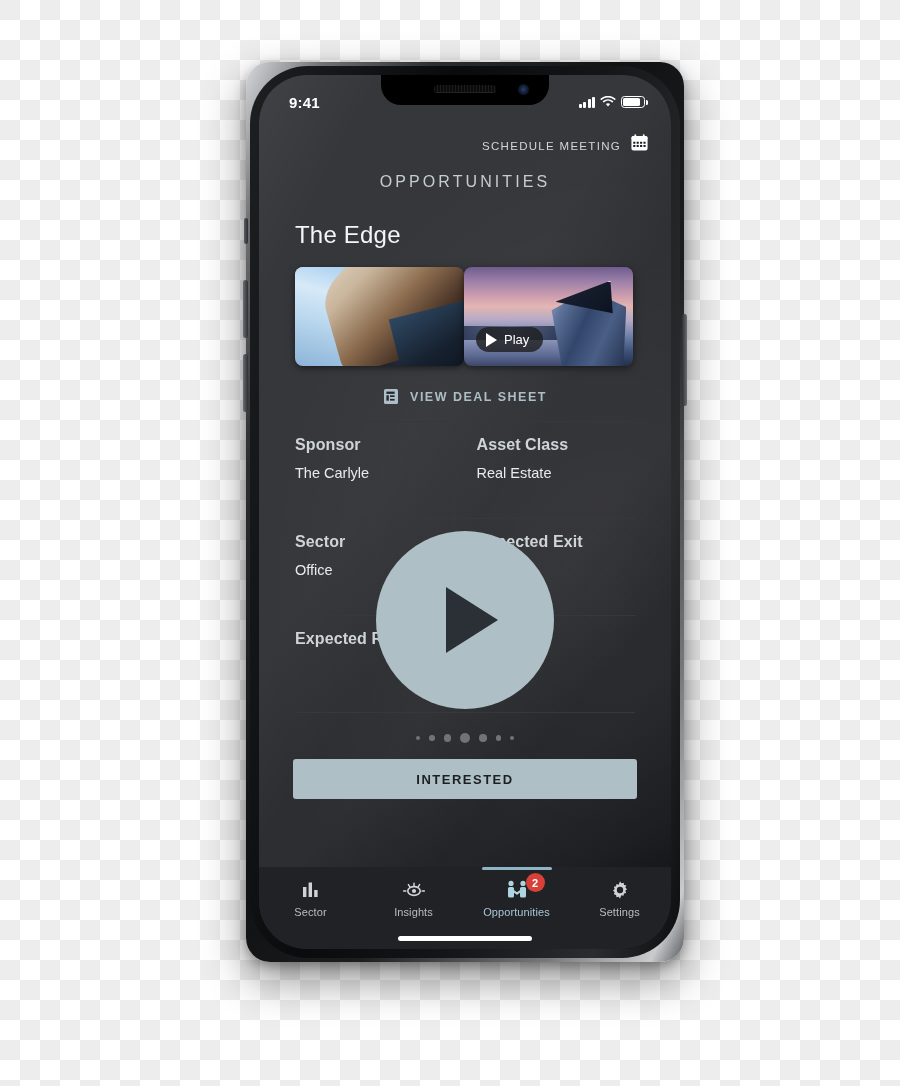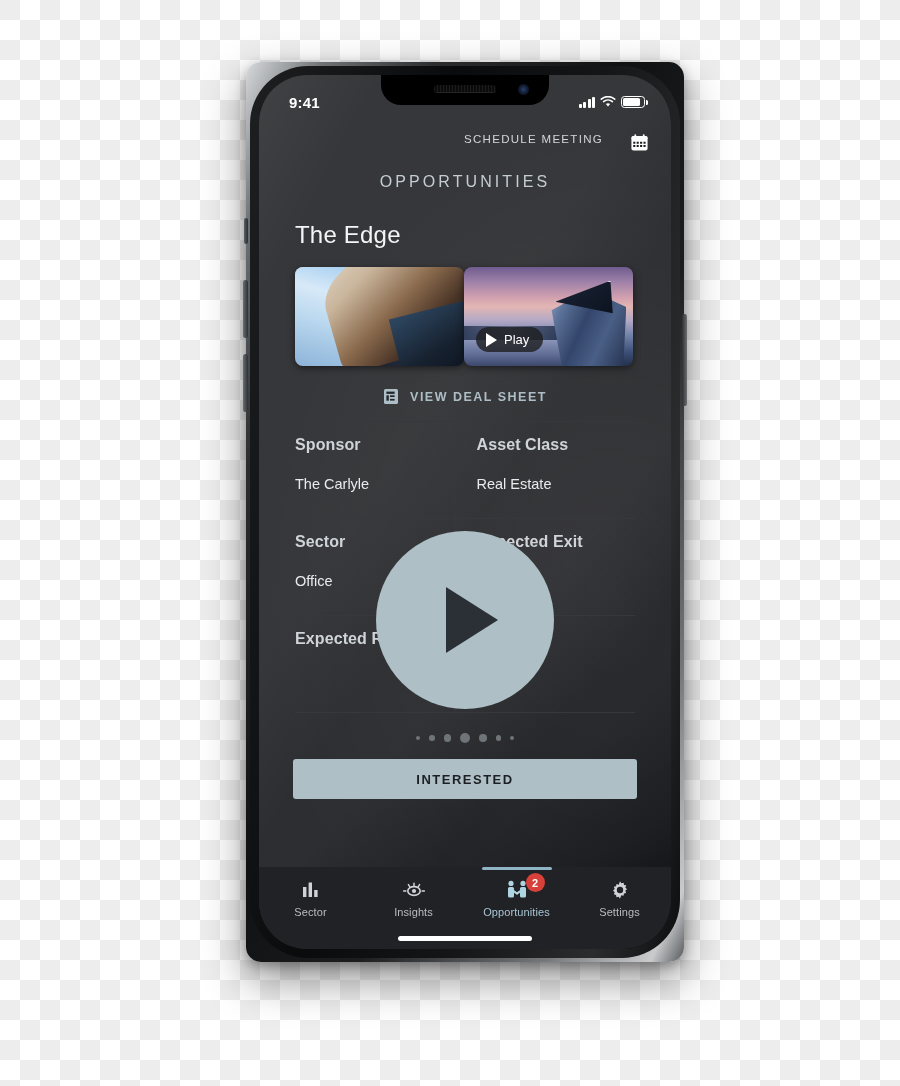--- a/index.html
+++ b/index.html
@@ -8,21 +8,21 @@
     font-family:"Liberation Sans", sans-serif;
     background:
       repeating-conic-gradient(#ffffff 0% 25%, #ededed 0% 50%) 0 0 / 40px 40px;
     position:relative;
     overflow:hidden;
   }
 
   
   .phone-shell{
     position:absolute; left:246px; top:62px; width:438px; height:900px;
-    border-radius:15px;
+    border-radius:24px;
     background:linear-gradient(115deg,#d8dadc 0%,#6e7275 9%,#2b2d2f 22%,#101112 44%,#1b1d1f 62%,#76797c 84%,#c9cbcd 96%,#55585b 100%);
     box-shadow:0 18px 44px rgba(0,0,0,.42), 0 4px 12px rgba(0,0,0,.3);
   }
   .phone-band{
     position:absolute; inset:4px; border-radius:58px;
     background:linear-gradient(100deg,#1d1f21,#0a0b0c 35%,#141517 60%,#2a2c2e 85%,#0d0e0f);
   }
   .phone-screen{
     position:absolute; left:13px; top:13px; width:412px; height:874px;
     border-radius:48px; overflow:hidden;
@@ -81,21 +81,21 @@
   .bars i:nth-child(3){height:8.5px}.bars i:nth-child(4){height:11px}
   .batt{ width:24px; height:12px; border:1.4px solid #fff; border-radius:3.5px;
     position:relative; padding:1.4px;}
   .batt::after{content:"";position:absolute;right:-3.6px;top:3.4px;width:2px;height:4.4px;
     background:#fff;border-radius:0 1.5px 1.5px 0;}
   .batt em{display:block;height:100%;width:88%;background:#fff;border-radius:1.6px;}
 
   
   .app{ position:absolute; inset:0; padding-top:44px; z-index:20; }
   .topbar{
-    display:flex; align-items:flex-start; justify-content:flex-end; gap:27px;
+    display:flex; align-items:flex-end; justify-content:flex-end; gap:9px;
     padding:14px 22px 0 22px;
   }
   .schedule-label{
     font-size:11.5px; letter-spacing:1.3px; color:#d2d6da; font-weight:500;
   }
   .cal-ico{ width:19px; height:19px; display:block; }
   .page-title{
     text-align:center; margin-top:21px;
     font-size:16px; letter-spacing:3.1px; color:#c4cdd2; font-weight:400;
   }
@@ -168,21 +168,21 @@
     margin-top:22px; color:#aebec7; font-size:12.5px; letter-spacing:1.5px; font-weight:700;
   }
 
   
   .grid{ margin:16px 36px 0 36px; }
   .grow{ display:flex; border-top:1px solid #35383d; }
   .grow:last-child{ border-bottom:1px solid #35383d; }
   .cell{ flex:1; padding:14px 4px 18px 0; min-height:96px; }
   .cell.right{ padding-left:22px; border-left:1px solid #35383d; }
   .cell .lab{ font-size:16px; font-weight:bold; color:#cfd4d8; letter-spacing:.1px; }
-  .cell .val{ font-size:14.5px; color:#e8ebed; margin-top:20px; line-height:1.45; font-weight:300;}
+  .cell .val{ font-size:14.5px; color:#e8ebed; margin-top:9px; line-height:1.45; font-weight:300;}
 
   
   .big-play{
     position:absolute; left:50%; top:545px; transform:translate(-50%,-50%);
     width:178px; height:178px; border-radius:50%;
     background:#aebfc6; z-index:30;
     display:flex; align-items:center; justify-content:center;
   }
   .big-play .tri{
     width:0;height:0; margin-left:14px;

